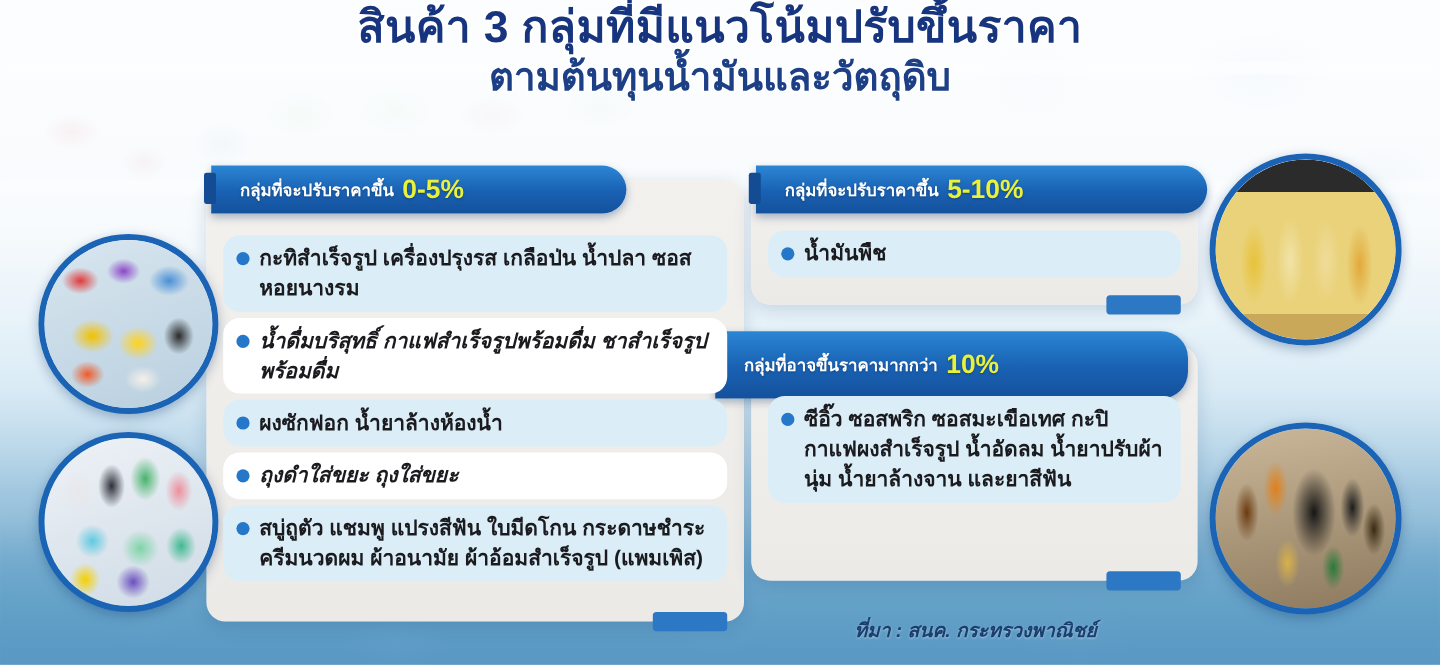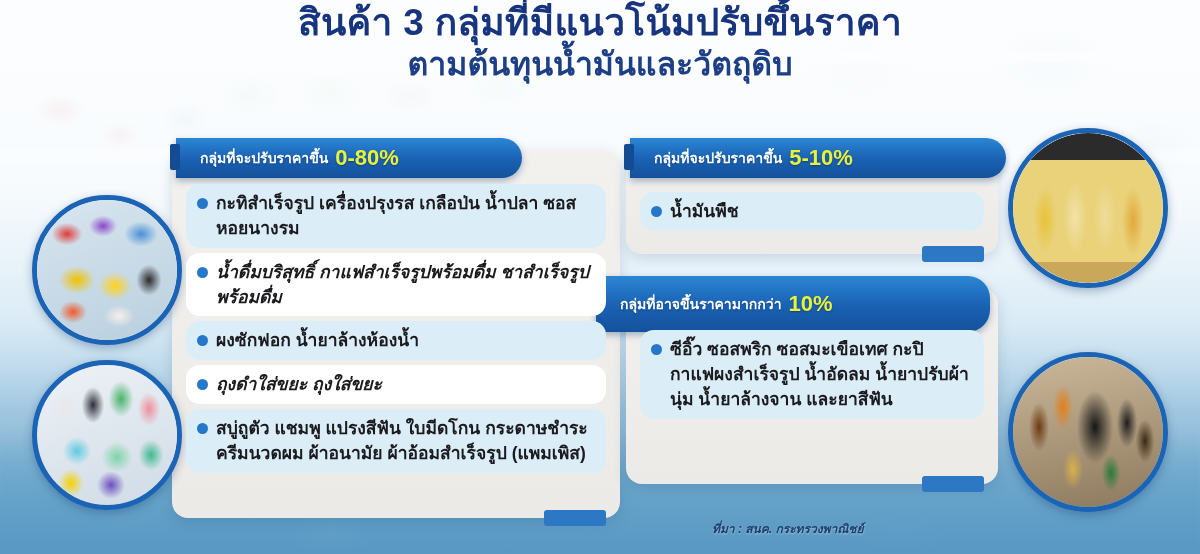--- a/index.html
+++ b/index.html
@@ -141,34 +141,34 @@
     text-shadow:0 1px 2px rgba(0,0,0,.3);}
   .hbar-knob{position:absolute;left:-6px;top:6px;width:10px;height:26px;
     background:#134c93;border-radius:2px;}
 
   #hbar-left{left:176px;top:138px;width:300px;height:40px;}
   #hbar-mid{left:630px;top:138px;width:330px;height:40px;}
   #hbar-right{left:596px;top:276px;width:348px;height:56px;}
 
   
   .list{position:absolute;z-index:8;}
-  #list-left{left:186px;top:184px;width:420px;}
+  #list-left{left:186px;top:196px;width:420px;}
   #list-mid{left:640px;top:192px;width:344px;}
   #list-right{left:640px;top:330px;width:344px;}
 
   .item{position:relative;border-radius:14px;padding:7px 12px 7px 30px;margin-bottom:5px;}
   .item.alt-a{background:#dbeef8;}
   .item.alt-b{background:#ffffff;font-style:italic;}
   .bullet{position:absolute;left:11px;top:14px;width:11px;height:11px;border-radius:50%;
     background:#2477c9;}
   .item-text{color:#1b1b1f;font-size:17.5px;font-weight:bold;line-height:1.42;}
 
   
   .footer{position:absolute;z-index:9;bottom:14px;}
-  #footer-source{left:712px;bottom:16px;color:#1a3e6e;font-size:12px;font-weight:bold;
+  #footer-source{left:712px;bottom:16px;color:#1a3e6e;font-size:16px;font-weight:bold;
     font-style:italic;text-shadow:0 1px 2px rgba(255,255,255,.45);}
   #footer-right{right:12px;bottom:16px;display:flex;align-items:center;gap:7px;}
   #footer-date{color:#eaf4fb;font-size:14.5px;font-weight:bold;font-style:italic;
     text-shadow:0 1px 2px rgba(10,40,70,.55);}
   .badge-graphic{background:#173f7d;color:#ffffff;font-size:11.5px;font-weight:bold;
     padding:3px 5px;border-radius:2px;letter-spacing:.2px;}
   .badge-brand{background:#ffffff;color:#0f3c86;font-size:13.5px;font-weight:bold;
     padding:3px 7px;border-radius:2px;}
 </style>
 </head>
@@ -205,21 +205,21 @@
   <div class="card" id="card-mid">
     <div class="card-tab"></div>
   </div>
   <div class="card" id="card-right">
     <div class="card-tab"></div>
   </div>
 
   <div class="hbar" id="hbar-left">
     <span class="hbar-knob"></span>
     <span class="htext">กลุ่มที่จะปรับราคาขึ้น</span>
-    <span class="hpct">0-80%</span>
+    <span class="hpct">0-5%</span>
   </div>
   <div class="hbar" id="hbar-mid">
     <span class="hbar-knob"></span>
     <span class="htext">กลุ่มที่จะปรับราคาขึ้น</span>
     <span class="hpct">5-10%</span>
   </div>
   <div class="hbar" id="hbar-right">
     <span class="hbar-knob"></span>
     <span class="htext">กลุ่มที่อาจขึ้นราคามากกว่า</span>
     <span class="hpct">10%</span>

